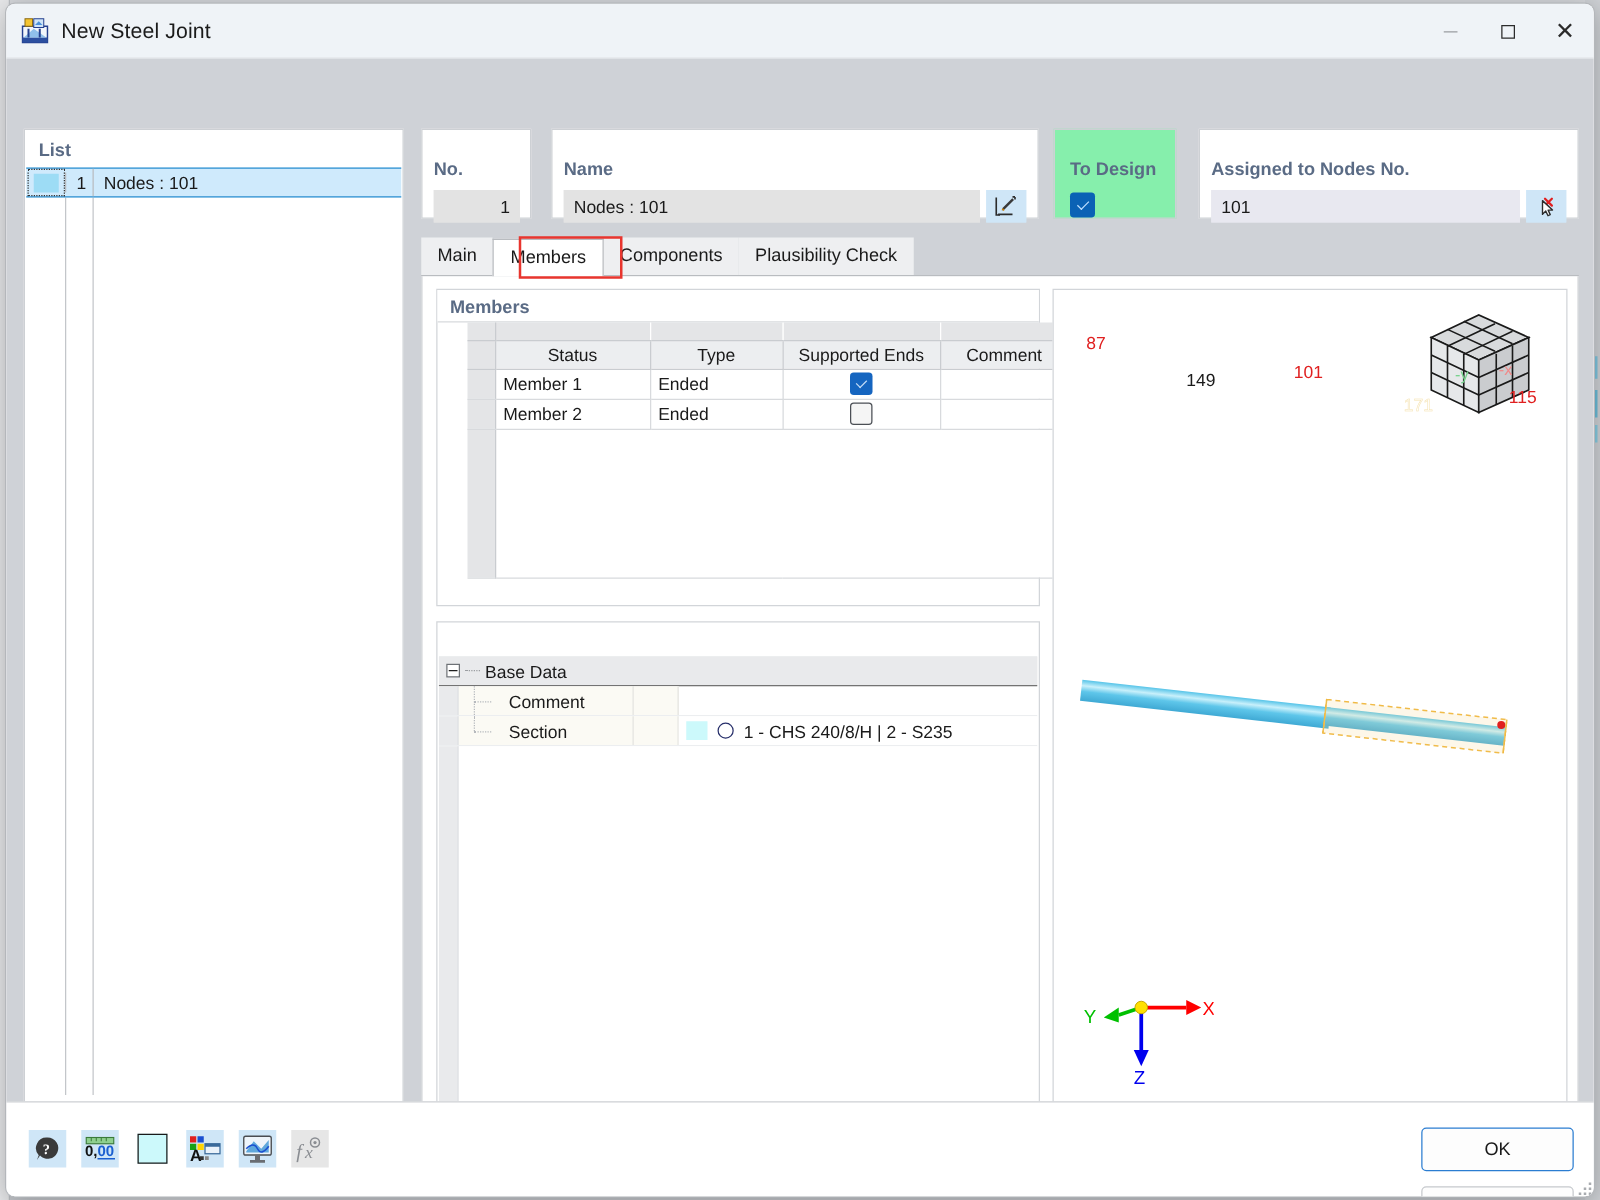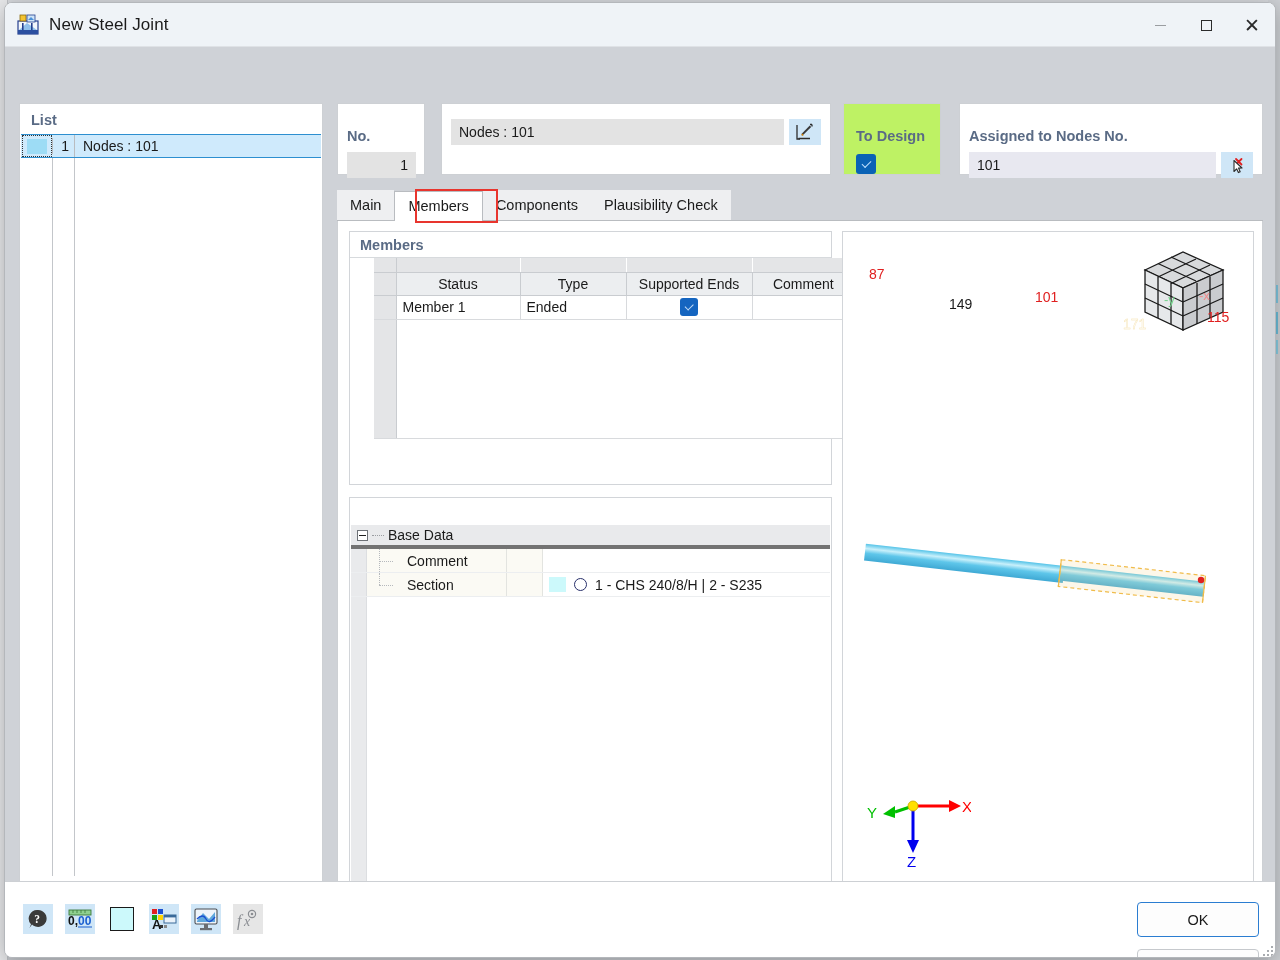--- a/index.html
+++ b/index.html
@@ -258,21 +258,21 @@
     background: #cfe6f7;
     border: 1px solid #cfe6f7;
     display: flex; align-items: center; justify-content: center;
   }
 
   
   .design-panel {
     position: absolute;
     left: 838px; top: 56px;
     width: 98px; height: 72px;
-    background: #bef264;
+    background: #86efac;
     border: 1px solid #cdd0d4;
     padding: 7px 0 0 12px;
   }
   .cbx {
     width: 20px; height: 20px;
     border-radius: 3px;
     margin-top: 10px;
     display: flex; align-items: center; justify-content: center;
   }
   .cbx.on { background: #0a62b5; }
@@ -433,21 +433,21 @@
     overflow: hidden;
   }
   .tree-row {
     display: flex;
     height: 24px;
     align-items: center;
     border-bottom: 1px solid #eceef0;
   }
   .tree-row.base {
     background: #e9eaec;
-    border-bottom: 4px solid #737373;
+    border-bottom: 1px solid #737373;
   }
   .tr-gutter {
     width: 16px;
     height: 100%;
     background: #e9eaec;
     border-right: 1px solid #dcdee1;
     flex: none;
   }
   .tr-label {
     width: 140px;
@@ -738,20 +738,21 @@
           </div>
         </div>
       </div>
 
       <div class="no-panel">
         <div class="panel-title">No.</div>
         <div class="field-ro right">1</div>
       </div>
 
       <div class="name-panel">
+        <div class="panel-title">Name</div>
         <div class="name-row">
           <div class="field-ro">Nodes : 101</div>
           <div class="pick-btn">
             <svg width="20" height="18" viewBox="0 0 20 18">
               <path d="M2 2 L2 16 L5 16" stroke="#2c2c2c" stroke-width="1.3" fill="none"></path>
               <path d="M15 1.5 L17 1.5 M17 1.5 L17 3.5" stroke="#2c2c2c" stroke-width="1.3" fill="none"></path>
               <path d="M14.8 2.6 L16.2 4 L8.6 11.6 L6.4 12.4 L7.2 10.2 Z" fill="#3a3a3a"></path>
               <path d="M6.8 11 L8.2 12.4" stroke="#d08000" stroke-width="1.4"></path>
               <path d="M3.5 15.5 L15 15.5" stroke="#2c2c2c" stroke-width="1.5"></path>
             </svg>
@@ -827,20 +828,31 @@
               <td>Member 1</td>
               <td>Ended</td>
               <td class="ctr">
                 <div class="ck-wrap">
                       <div class="ck on"></div>
                     </div>
               </td>
               <td></td>
             </tr>
             <tr>
+              <td class="idx"></td>
+              <td>Member 2</td>
+              <td>Ended</td>
+              <td class="ctr">
+                <div class="ck-wrap">
+                      <div class="ck off"></div>
+                    </div>
+              </td>
+              <td></td>
+            </tr>
+            <tr>
               <td class="idx" style="height:119px"></td>
               <td class="tbl-blank" colspan="4" style="border-right:none"></td>
             </tr>
           </tbody>
             </table>
         </div>
 
         <div class="settings-group">
           <div class="tree">
             <div class="tree-row base">

